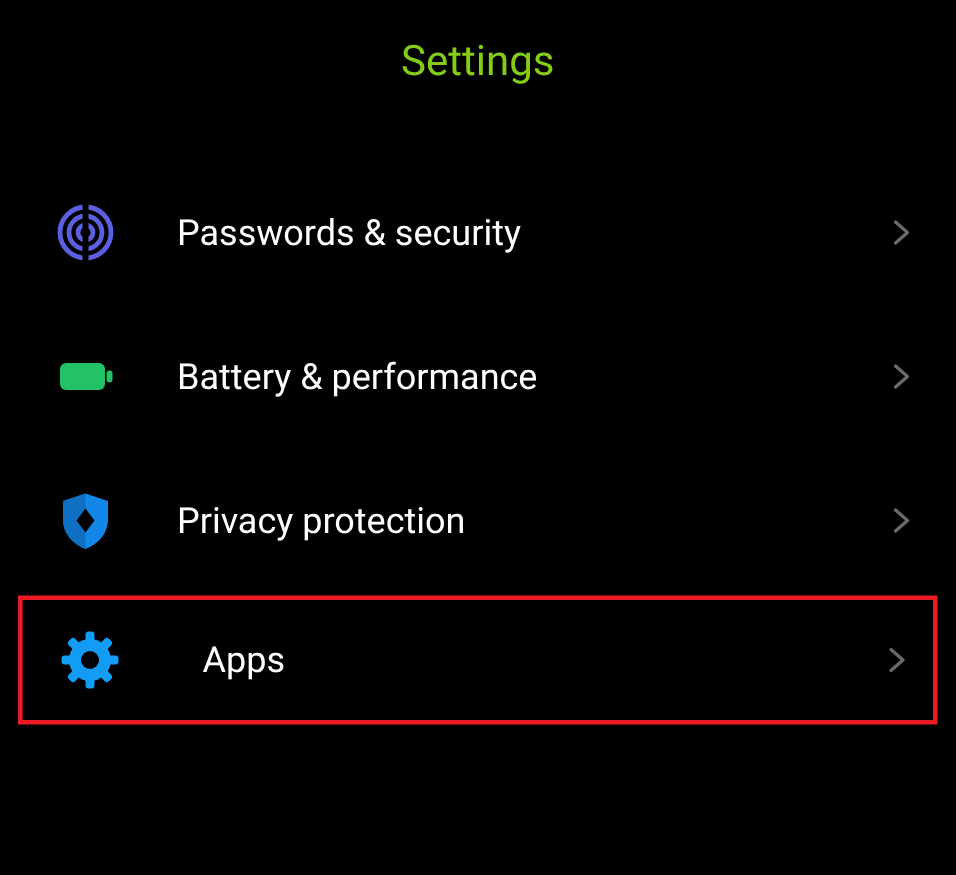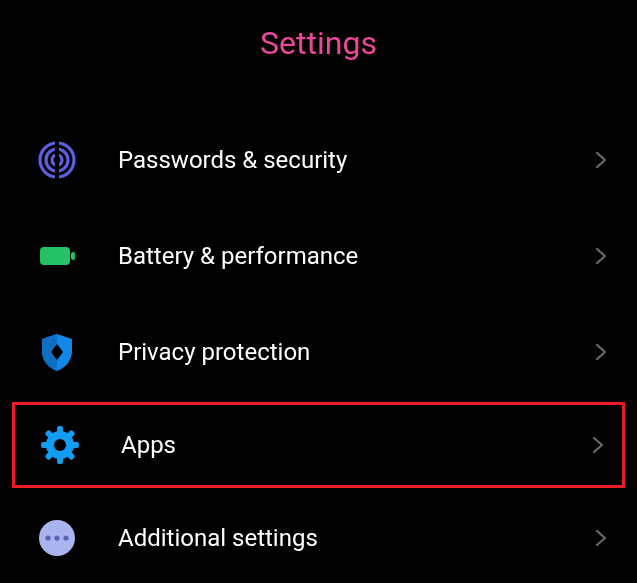--- a/index.html
+++ b/index.html
@@ -9,41 +9,42 @@
     background: #000;
     color: #fff;
     font-family: -apple-system, BlinkMacSystemFont, "Segoe UI", Roboto, Helvetica, Arial, sans-serif;
     overflow: hidden;
   }
   .header {
     text-align: center;
     padding: 24px 0 50px 0;
   }
   .header-title {
-    font-size: 32px;
+    font-size: 28px;
     font-weight: 400;
-    color: #ec4899;
+    color: #84cc16;
   }
   .list {
     display: flex;
     flex-direction: column;
   }
   .item {
     display: flex;
     align-items: center;
     height: 96px;
     padding: 0 26px 0 36px;
     cursor: pointer;
     position: relative;
   }
   .item.highlighted {
     border: 3px solid #ed1c24;
     margin: 2px 12px;
     padding: 0 14px 0 24px;
     height: 86px;
+    gap: 14px;
   }
   .icon-wrap {
     width: 42px;
     height: 42px;
     display: flex;
     align-items: center;
     justify-content: center;
     flex-shrink: 0;
   }
   .label {
@@ -137,30 +138,14 @@
       </svg>
     </span>
     <span class="label">Apps</span>
     <span class="chevron">
       <svg viewBox="0 0 20 20" width="20" height="20">
           <polyline points="6,3 14,10 6,17" fill="none" stroke="#6a6a6a" stroke-width="2.2" stroke-linecap="round" stroke-linejoin="round"></polyline>
         </svg>
     </span>
   </div>
 
-  <div class="item">
-    <span class="icon-wrap">
-      <svg viewBox="0 0 42 42" width="42" height="42">
-        <circle cx="21" cy="21" r="18" fill="#aab4ee"></circle>
-        <circle cx="12" cy="21" r="2.6" fill="#5a63b4"></circle>
-        <circle cx="21" cy="21" r="2.6" fill="#5a63b4"></circle>
-        <circle cx="30" cy="21" r="2.6" fill="#5a63b4"></circle>
-      </svg>
-    </span>
-    <span class="label">Additional settings</span>
-    <span class="chevron">
-      <svg viewBox="0 0 20 20" width="20" height="20">
-          <polyline points="6,3 14,10 6,17" fill="none" stroke="#6a6a6a" stroke-width="2.2" stroke-linecap="round" stroke-linejoin="round"></polyline>
-        </svg>
-    </span>
-  </div>
 
 </div>
 
 </body></html>

